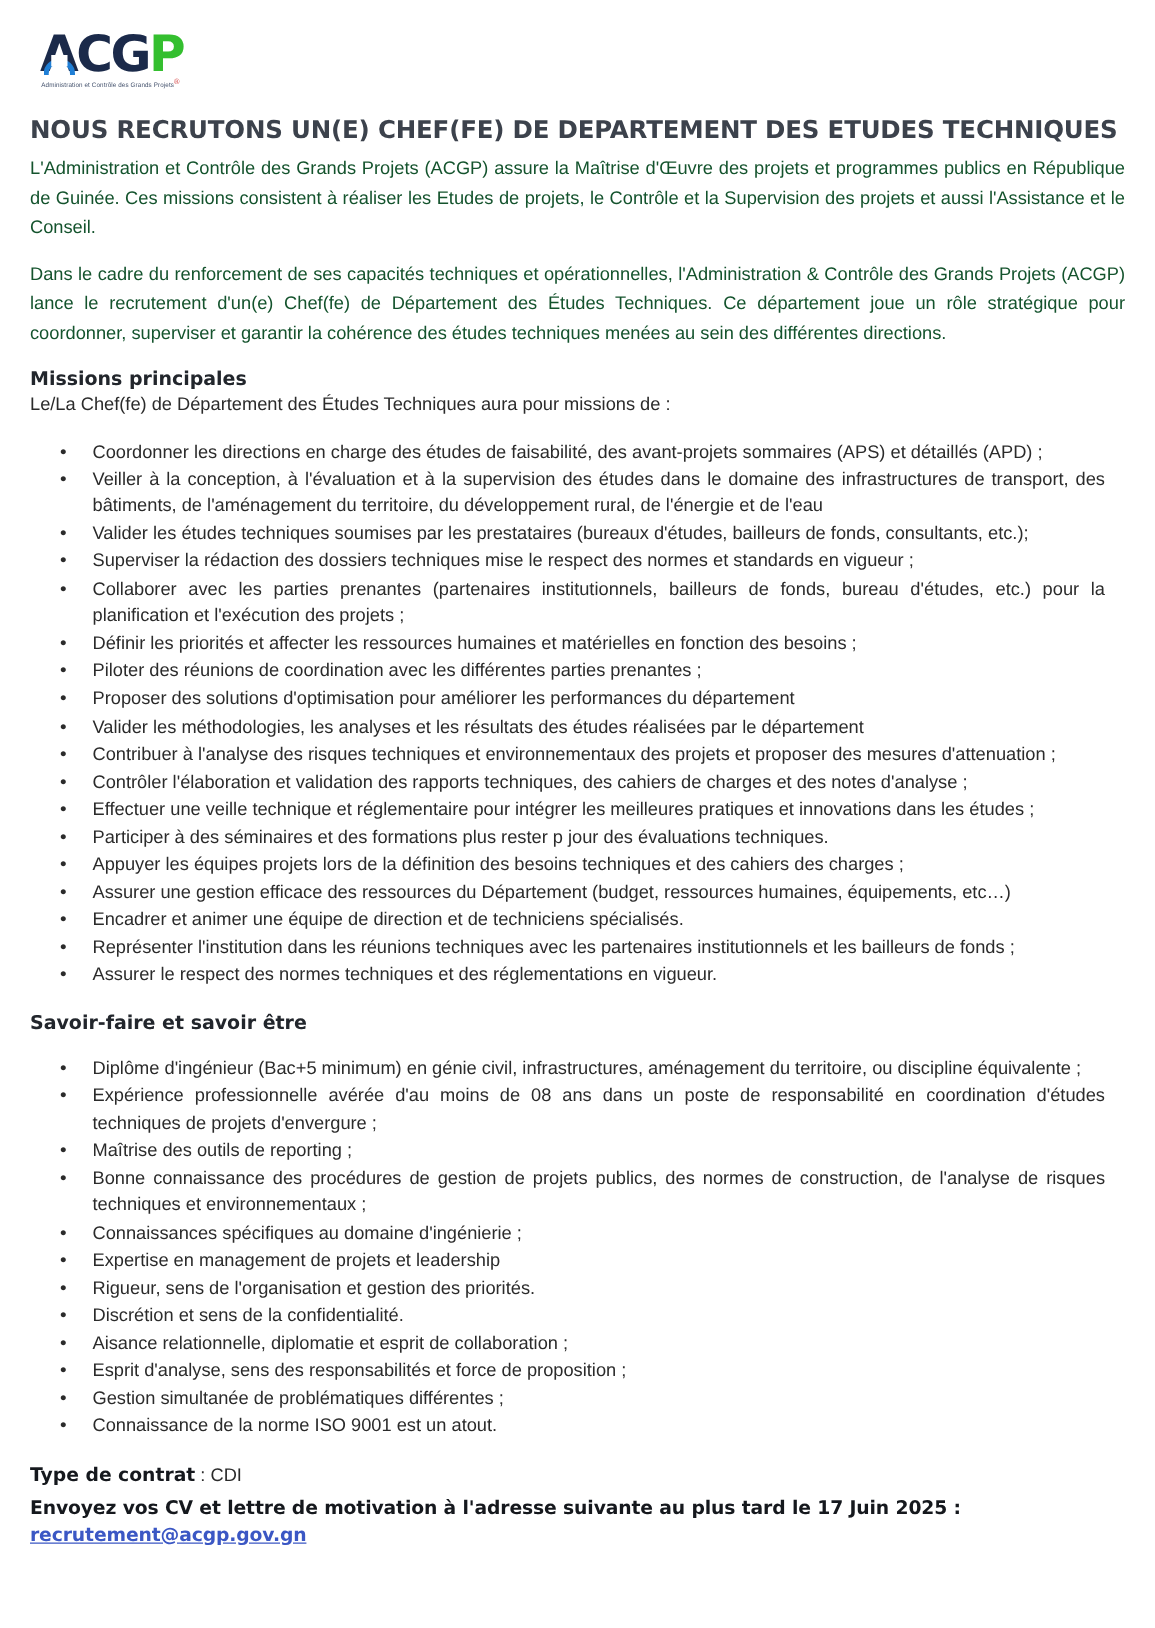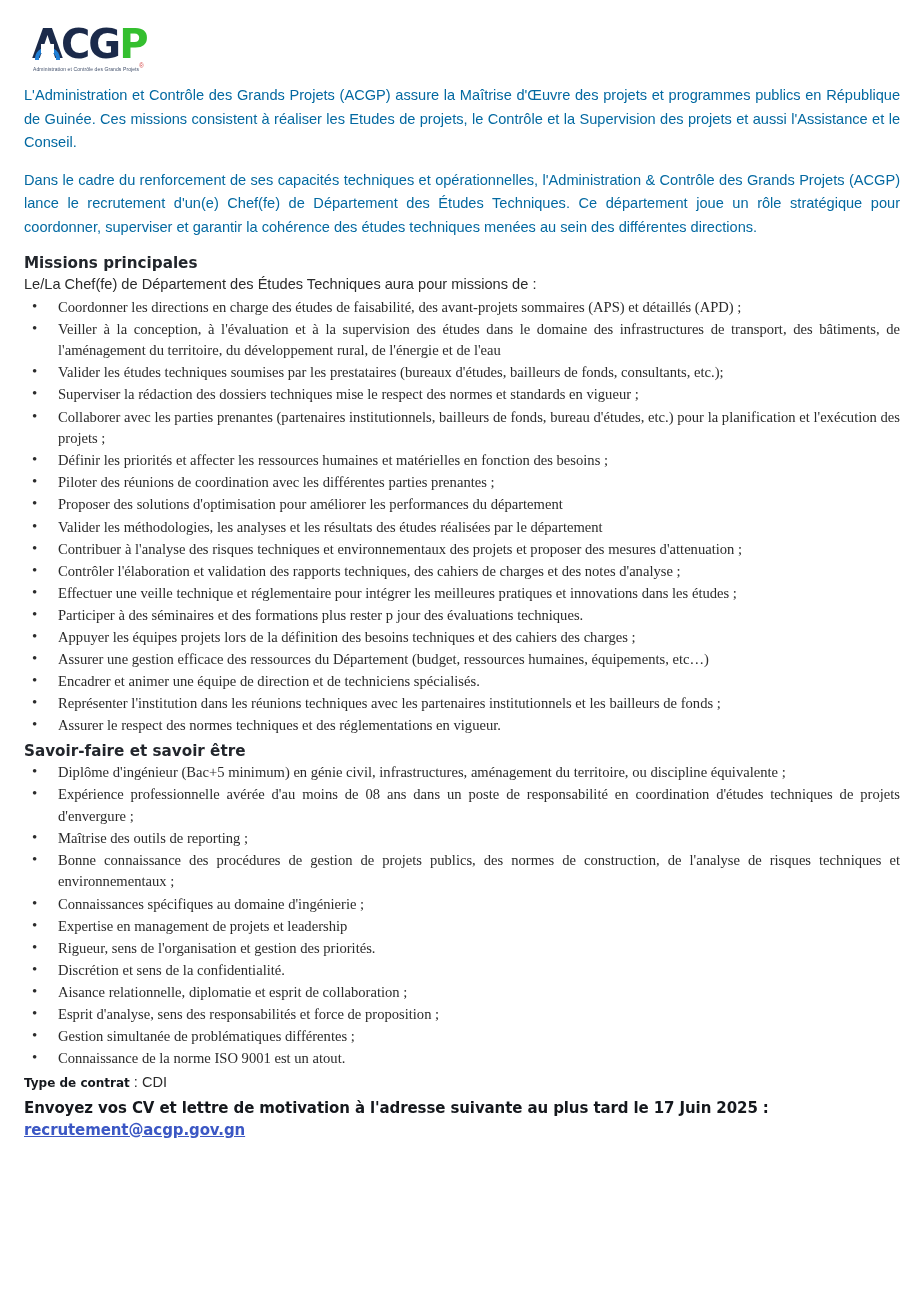--- a/index.html
+++ b/index.html
@@ -92,21 +92,21 @@
     color: #3c424c;
     margin: 8px 0 9px 0;
     white-space: nowrap;
   }
 
   
   .para {
     font-size: 14.6px;
     line-height: 23.5px;
     text-align: justify;
-    color: #0369a1;
+    color: #14532d;
     margin: 0 0 14px 0;
   }
   .para:last-of-type { margin-bottom: 0; }
 
   .section-head {
     font-family: "DejaVu Sans", sans-serif;
     font-weight: bold;
     font-size: 15.2px;
     color: #22262c;
     margin: 4px 0 0 0;
@@ -114,23 +114,22 @@
   }
   .lead-line {
     font-size: 14.6px;
     line-height: 21.6px;
     color: #2b2b2b;
     margin: 0 0 1px 0;
   }
 
   ul.bullets {
     list-style: none;
-    margin: 0;
+    margin: 16px;
     padding: 0;
-    font-family: Liberation Serif, serif;
   }
   ul.bullets > li {
     position: relative;
     padding-left: 34px;
     font-size: 14.6px;
     line-height: 21.6px;
     text-align: justify;
     color: #2b2b2b;
     margin: 0 0 0.5px 0;
   }
@@ -147,21 +146,21 @@
   .footer-line {
     font-size: 14.6px;
     line-height: 22px;
     color: #2b2b2b;
     margin: 1px 0 0 0;
   }
   .footer-line .bold {
     font-family: "DejaVu Sans", sans-serif;
     font-weight: bold;
     color: #15181d;
-    font-size: 12px;
+    font-size: 15px;
   }
   .footer-line.apply {
     font-family: "DejaVu Sans", sans-serif;
     font-weight: bold;
     font-size: 15px;
     color: #15181d;
     margin-top: 3px;
     letter-spacing: -0.1px;
   }
   .mail-link {
@@ -177,20 +176,21 @@
 
   <div class="logo-block">
     <div class="logo-mark">
       <div class="logo-word"><span>A</span><span>CG</span><span class="p-green">P</span></div>
       <div class="logo-arc"></div>
       <div class="logo-arc-inner"></div>
       <div class="logo-tagline"><span>Administration et Contrôle des Grands Projets</span><span class="reg">®</span></div>
     </div>
   </div>
 
+  <h1 class="headline">NOUS RECRUTONS UN(E) CHEF(FE) DE DEPARTEMENT DES ETUDES TECHNIQUES</h1>
 
   <p class="para">L'Administration et Contrôle des Grands Projets (ACGP) assure la Maîtrise d'Œuvre des projets et programmes publics en République de Guinée. Ces missions consistent à réaliser les Etudes de projets, le Contrôle et la Supervision des projets et aussi l'Assistance et le Conseil.</p>
   <p class="para">Dans le cadre du renforcement de ses capacités techniques et opérationnelles, l'Administration &amp; Contrôle des Grands Projets (ACGP) lance le recrutement d'un(e) Chef(fe) de Département des Études Techniques. Ce département joue un rôle stratégique pour coordonner, superviser et garantir la cohérence des études techniques menées au sein des différentes directions.</p>
 
   <h2 class="section-head">Missions principales</h2>
   <p class="lead-line">Le/La Chef(fe) de Département des Études Techniques aura pour missions de :</p>
   <ul class="bullets">
     <li>Coordonner les directions en charge des études de faisabilité, des avant-projets sommaires (APS) et détaillés (APD) ;</li>
     <li>Veiller à la conception, à l'évaluation et à la supervision des études dans le domaine des infrastructures de transport, des bâtiments, de l'aménagement du territoire, du développement rural, de l'énergie et de l'eau</li>
     <li>Valider les études techniques soumises par les prestataires (bureaux d'études, bailleurs de fonds, consultants, etc.);</li>

